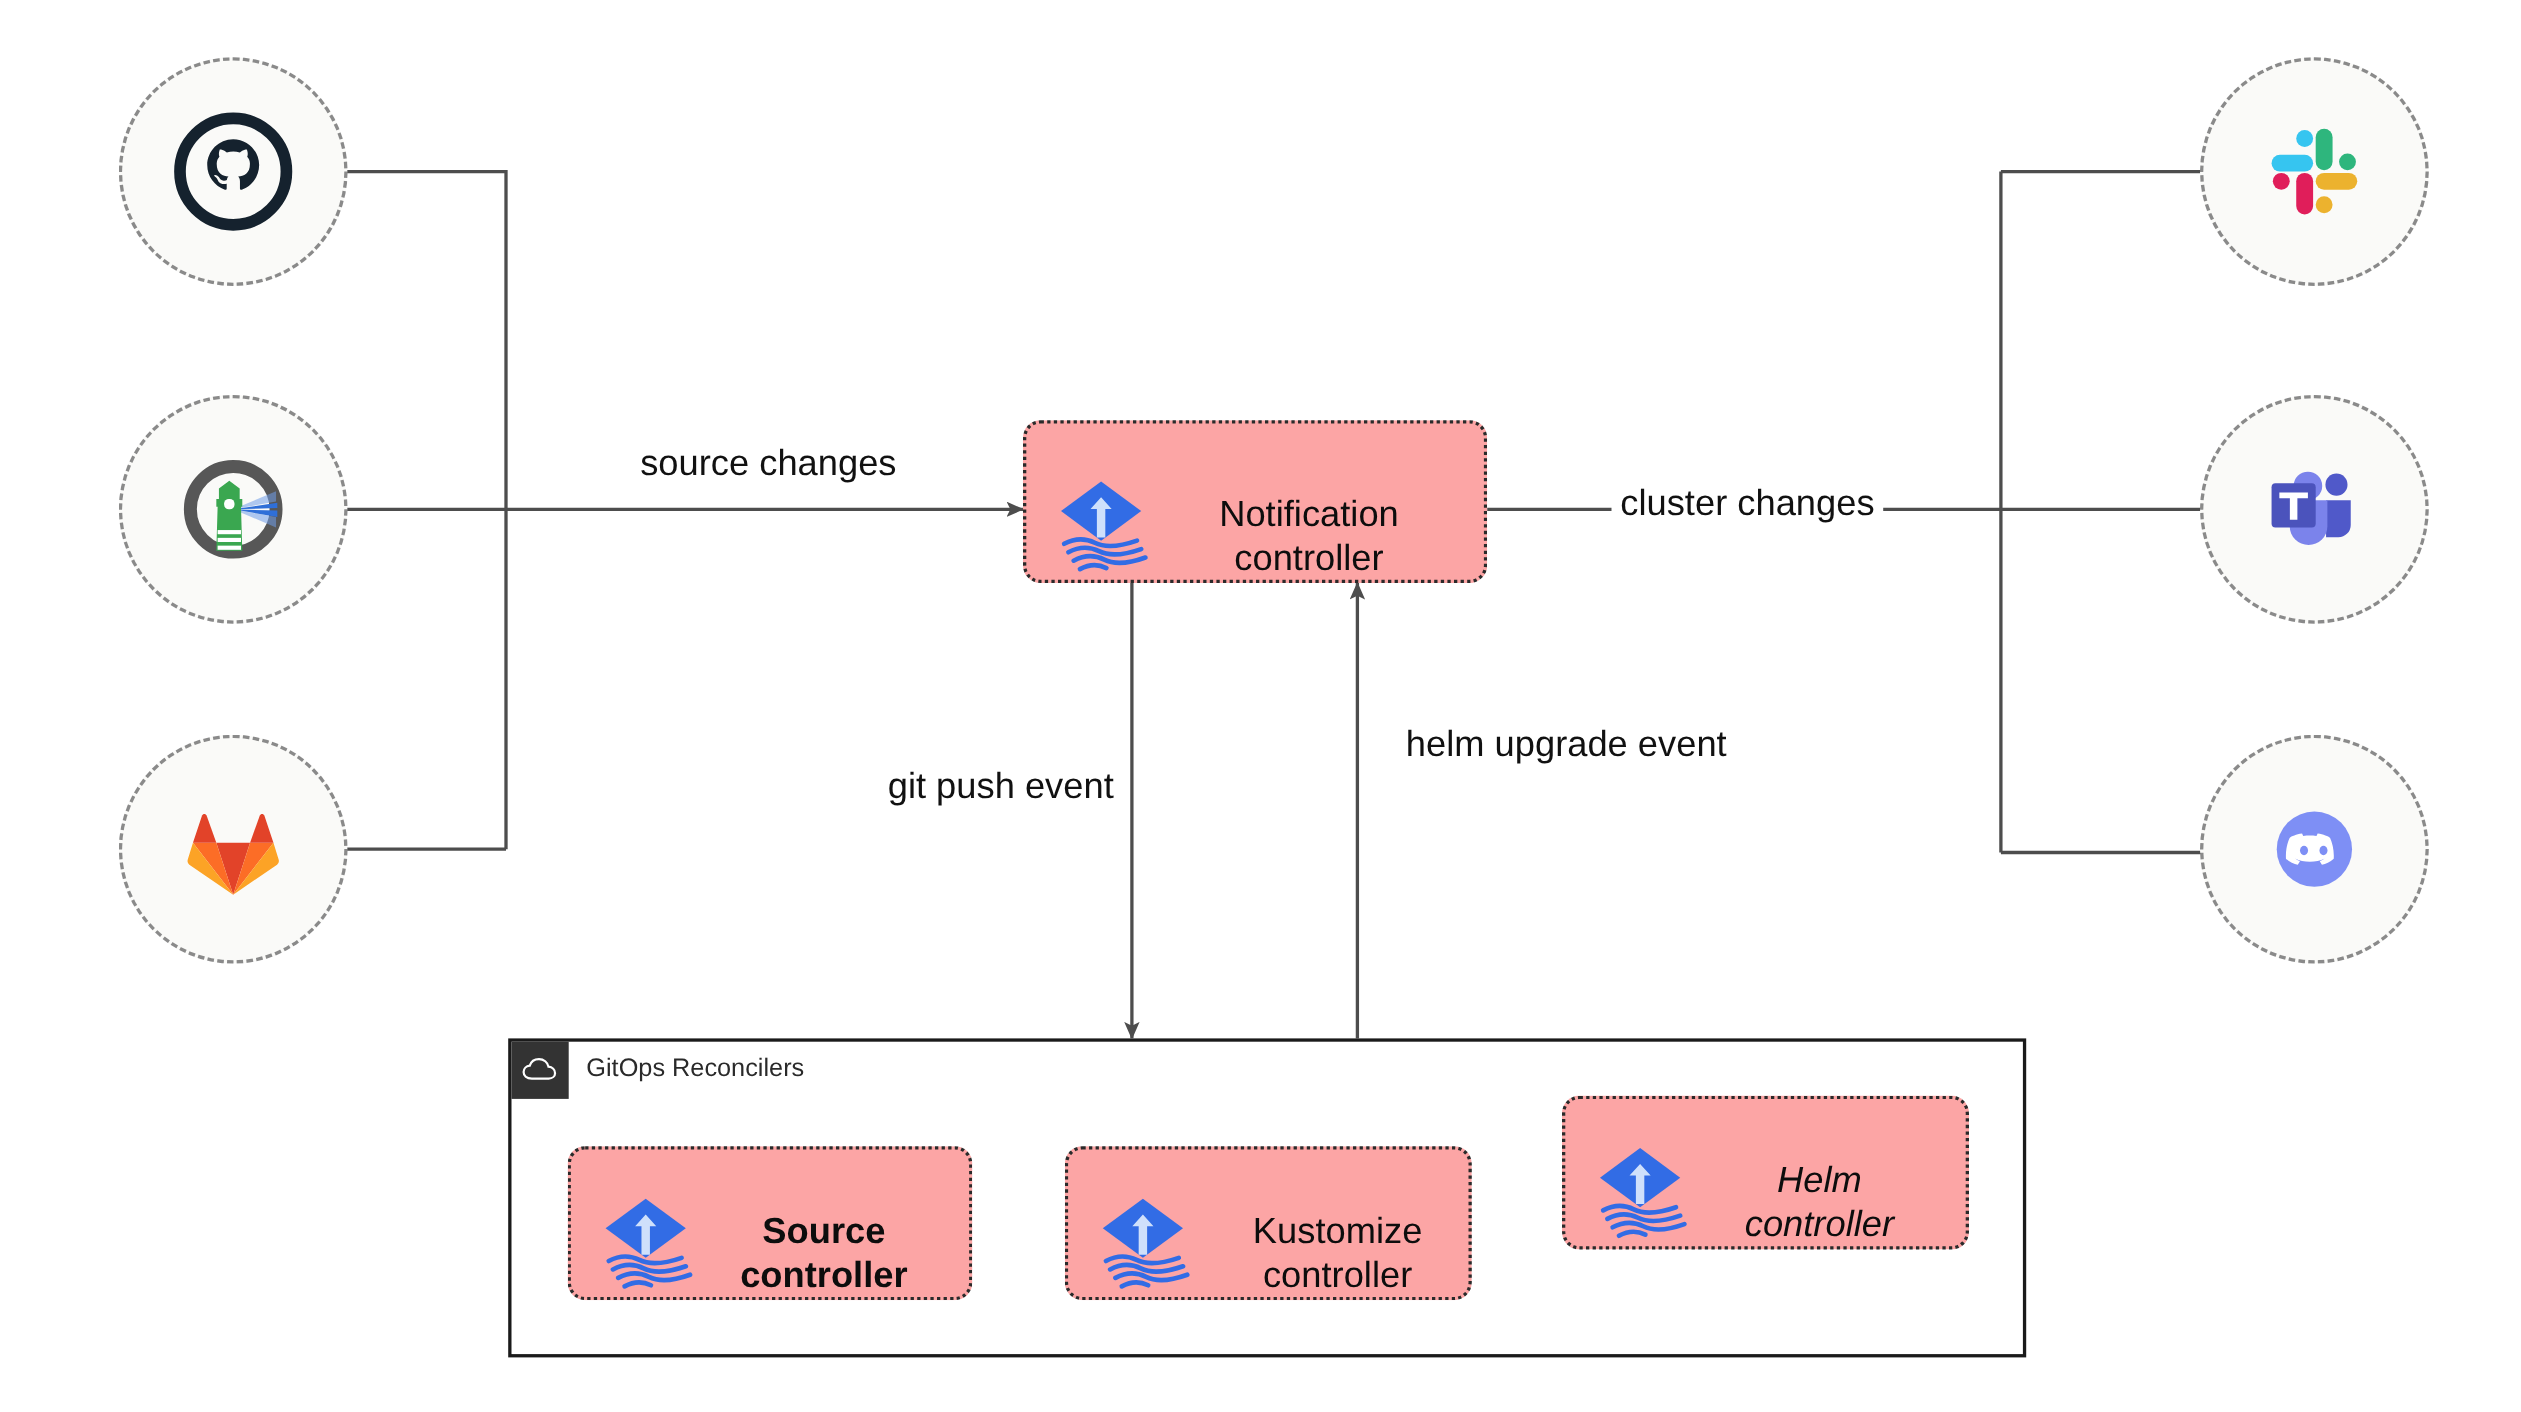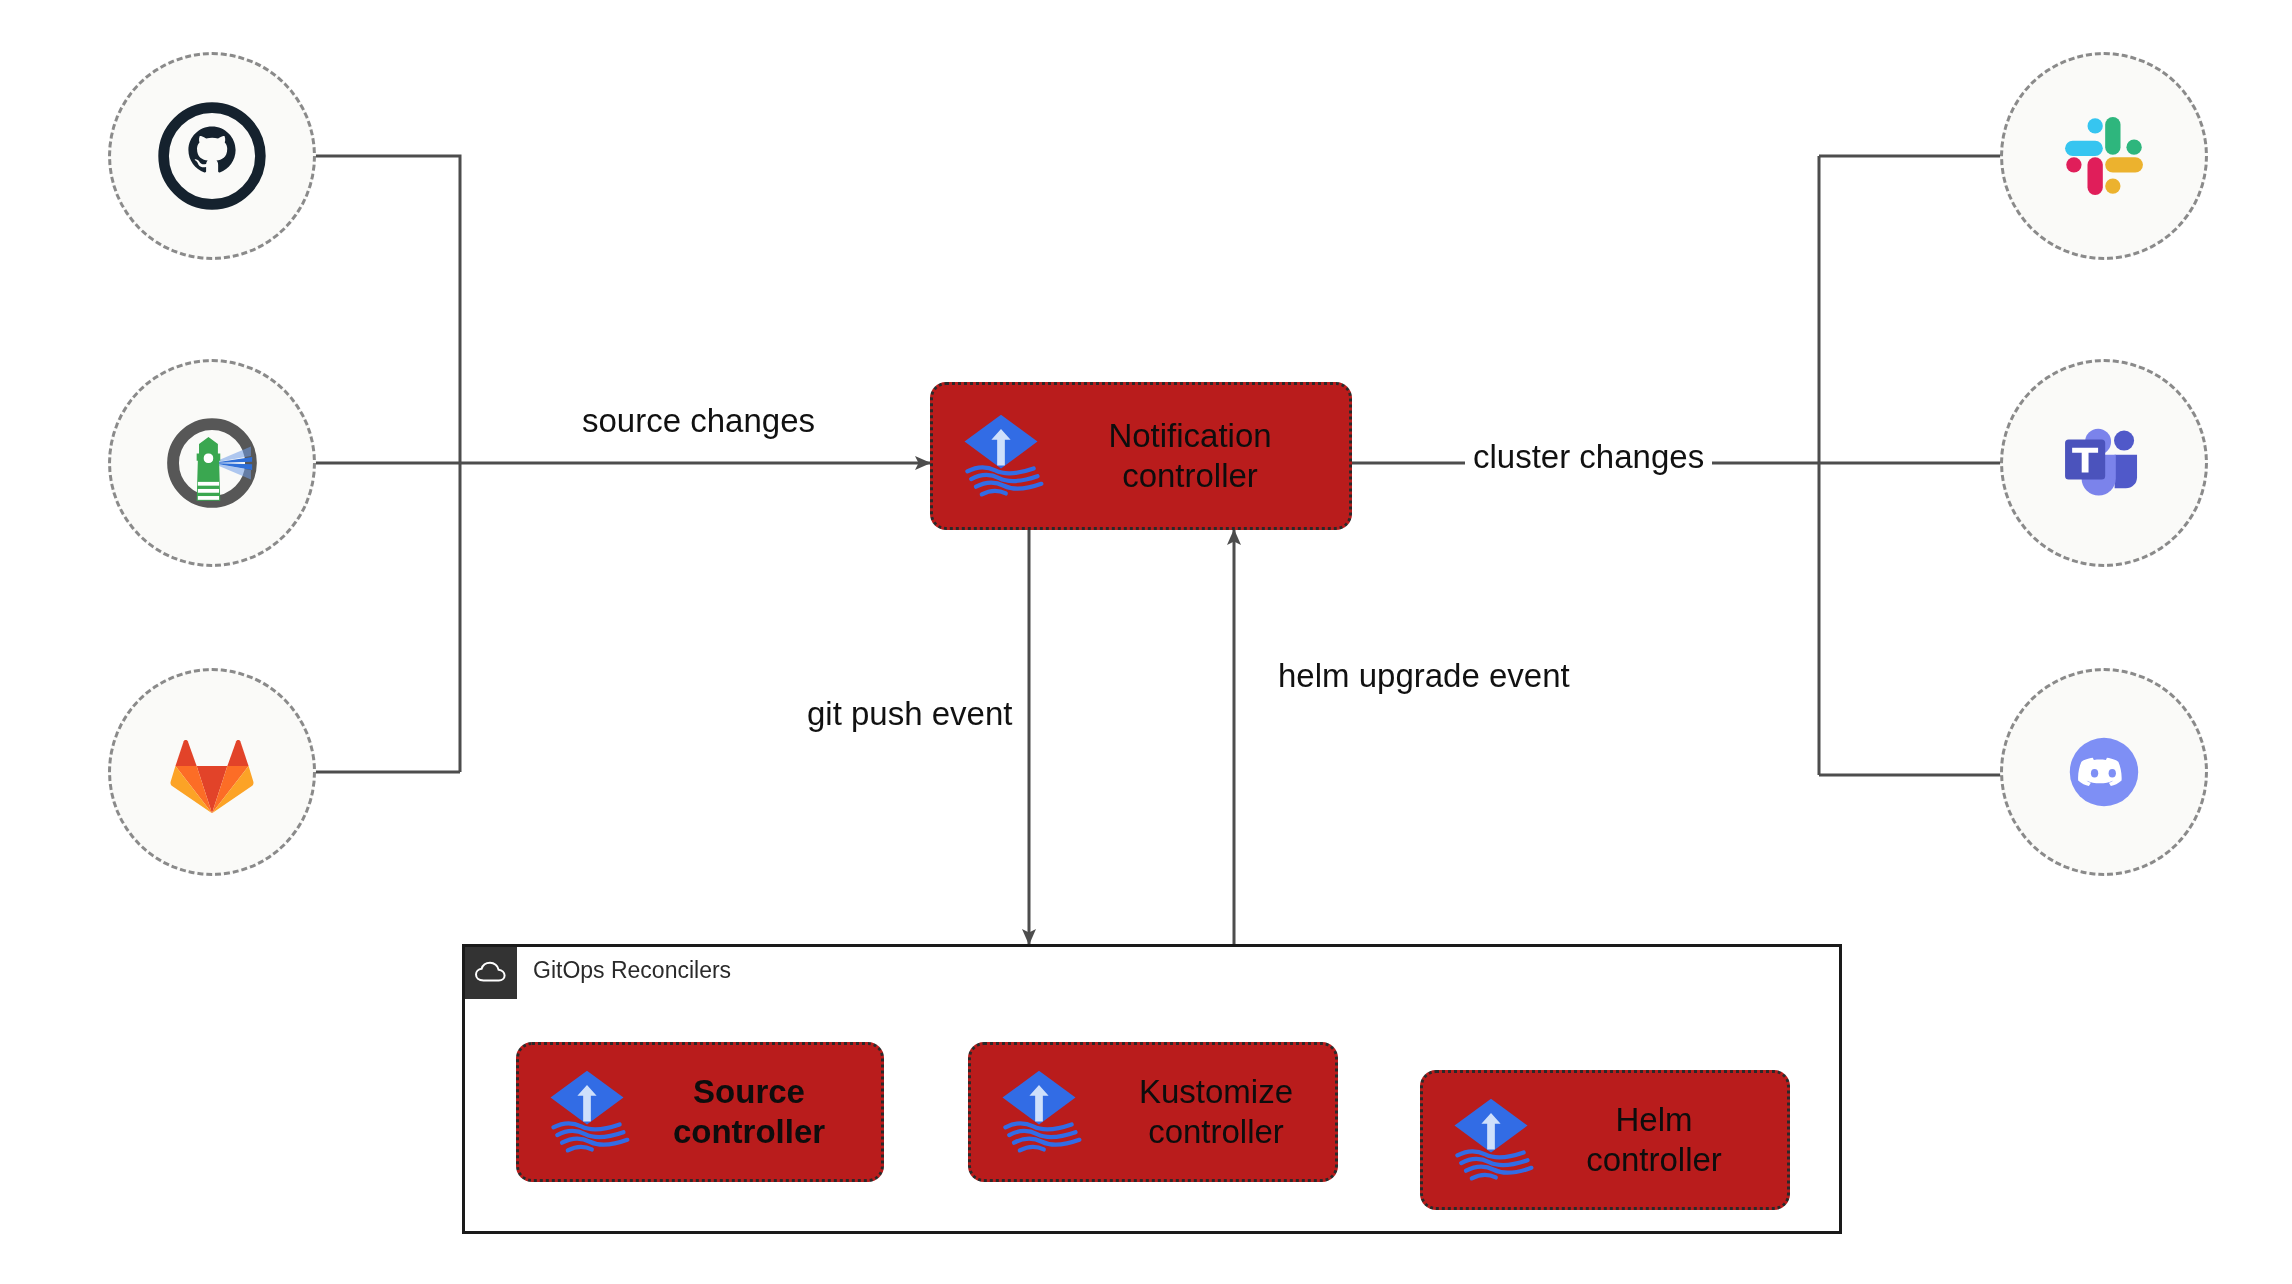--- a/index.html
+++ b/index.html
@@ -40,26 +40,26 @@
   }
   .node-circle .glyph {
     width: 118px;
     height: 118px;
     display: block;
   }
 
   
   .ctrl-box {
     position: absolute;
-    background: #b91c1c;
+    background: #fca5a5;
     border: 3px dotted #2a2a2a;
     border-radius: 16px;
     box-sizing: border-box;
     display: flex;
-    align-items: center;
+    align-items: flex-end;
     padding: 0 10px;
   }
   .ctrl-box .flux-logo {
     width: 96px;
     height: 96px;
     flex: 0 0 96px;
     margin-left: 10px;
   }
   .ctrl-box .ctrl-label {
     flex: 1 1 auto;
@@ -267,21 +267,21 @@
         <path d="M15 66 Q30 58 44 65 Q58 72 84 63"></path>
         <path d="M19 74 Q34 66 48 73 Q62 80 88 71"></path>
         <path d="M24 82 Q39 74 53 81 Q67 88 92 79"></path>
         <path d="M30 90 Q43 83 55 89"></path>
       </g>
     </svg>
     <div class="ctrl-label">Kustomize
 controller</div>
   </div>
 
-  <div class="ctrl-box" style="left:1420px; top:1070px; width:370px; height:140px;">
+  <div class="ctrl-box" style="left:1420px; top:996px; width:370px; height:140px;font-style:italic;">
     <svg class="flux-logo" viewBox="0 0 100 100">
       <path fill="#326ce5" d="M50 7 L88 35 L50 63 L12 35 Z"></path>
       <path fill="#cfe0fb" d="M50 22 L60 33 L54 33 L54 60 L46 60 L46 33 L40 33 Z"></path>
       <g stroke="#326ce5" stroke-width="4.4" fill="none" stroke-linecap="round">
         <path d="M15 66 Q30 58 44 65 Q58 72 84 63"></path>
         <path d="M19 74 Q34 66 48 73 Q62 80 88 71"></path>
         <path d="M24 82 Q39 74 53 81 Q67 88 92 79"></path>
         <path d="M30 90 Q43 83 55 89"></path>
       </g>
     </svg>

